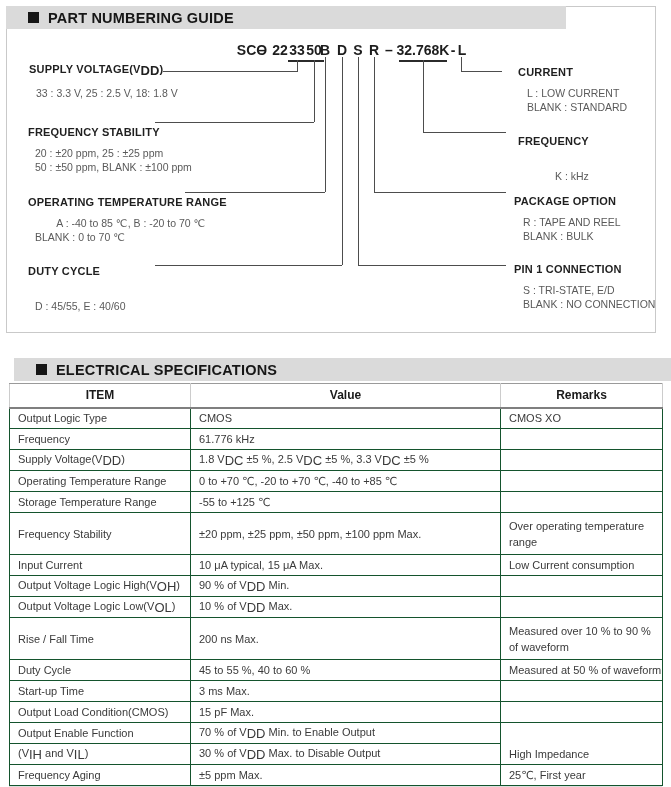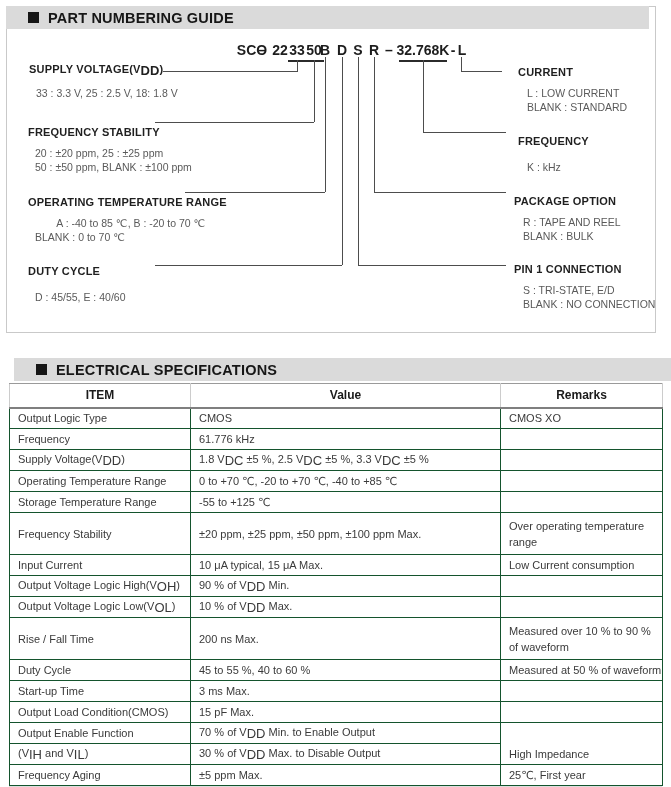--- a/index.html
+++ b/index.html
@@ -21,21 +21,21 @@
   .ln { position:absolute; background:#4d4d4d; }
   .ln.h { height:1px; }
   .ln.v { width:1px; }
   .ln.u { height:2px; background:#2b2b2b; }
 
   
   .dlabel { position:absolute; white-space:nowrap; }
   .dlabel .t { font-size:11px; font-weight:bold; color:#1f1f1f; letter-spacing:.2px; }
   .dlabel .s { font-size:10.5px; color:#5a5a5a; line-height:13.5px; }
   .dlabel .s.first { margin-top:9px; }
-  .dlabel.wide .s.first { margin-top:14px; }
+  .dlabel.wide .s.first { margin-top:23px;text-align:right; }
 
   
   table.spec { position:absolute; left:9px; top:383px; width:653px; border-collapse:collapse; table-layout:fixed; }
   table.spec th { height:24px; font-size:12px; font-weight:bold; color:#1a1a1a; text-align:center; vertical-align:middle;
                   border-top:1px solid #9a9a9a; border-bottom:2px solid #7f7f7f;
                   border-left:1px solid #cccccc; border-right:1px solid #cccccc; background:#fff; }
   table.spec td { height:21px; font-size:11px; color:#3a3a3a; vertical-align:middle; padding:0 8px;
                   border:1px solid #14532d; background:#fff; overflow:hidden; }
   table.spec tr.tall td { height:42px; }
   table.spec td.rmk2 { line-height:16px; }
@@ -45,21 +45,21 @@
 
   sub { font-size:13px; vertical-align:-2px; letter-spacing:0; }
 </style>
 </head>
 <body>
 
 <div id="page">
 
   <div class="s1box"></div>
 
-  <div class="secbar" style="left:6px; top:6px; width:643px;">
+  <div class="secbar" style="left:6px; top:6px; width:560px;">
     <span class="sq"></span>
     <span class="sectitle">PART NUMBERING GUIDE</span>
   </div>
 
   <span class="pn-seg" style="left:252px">SCO</span>
   <span class="pn-seg" style="left:262px">–</span>
   <span class="pn-seg" style="left:280px">22</span>
   <span class="pn-seg" style="left:297px">33</span>
   <span class="pn-seg" style="left:314px">50</span>
   <span class="pn-seg" style="left:325px">B</span>

